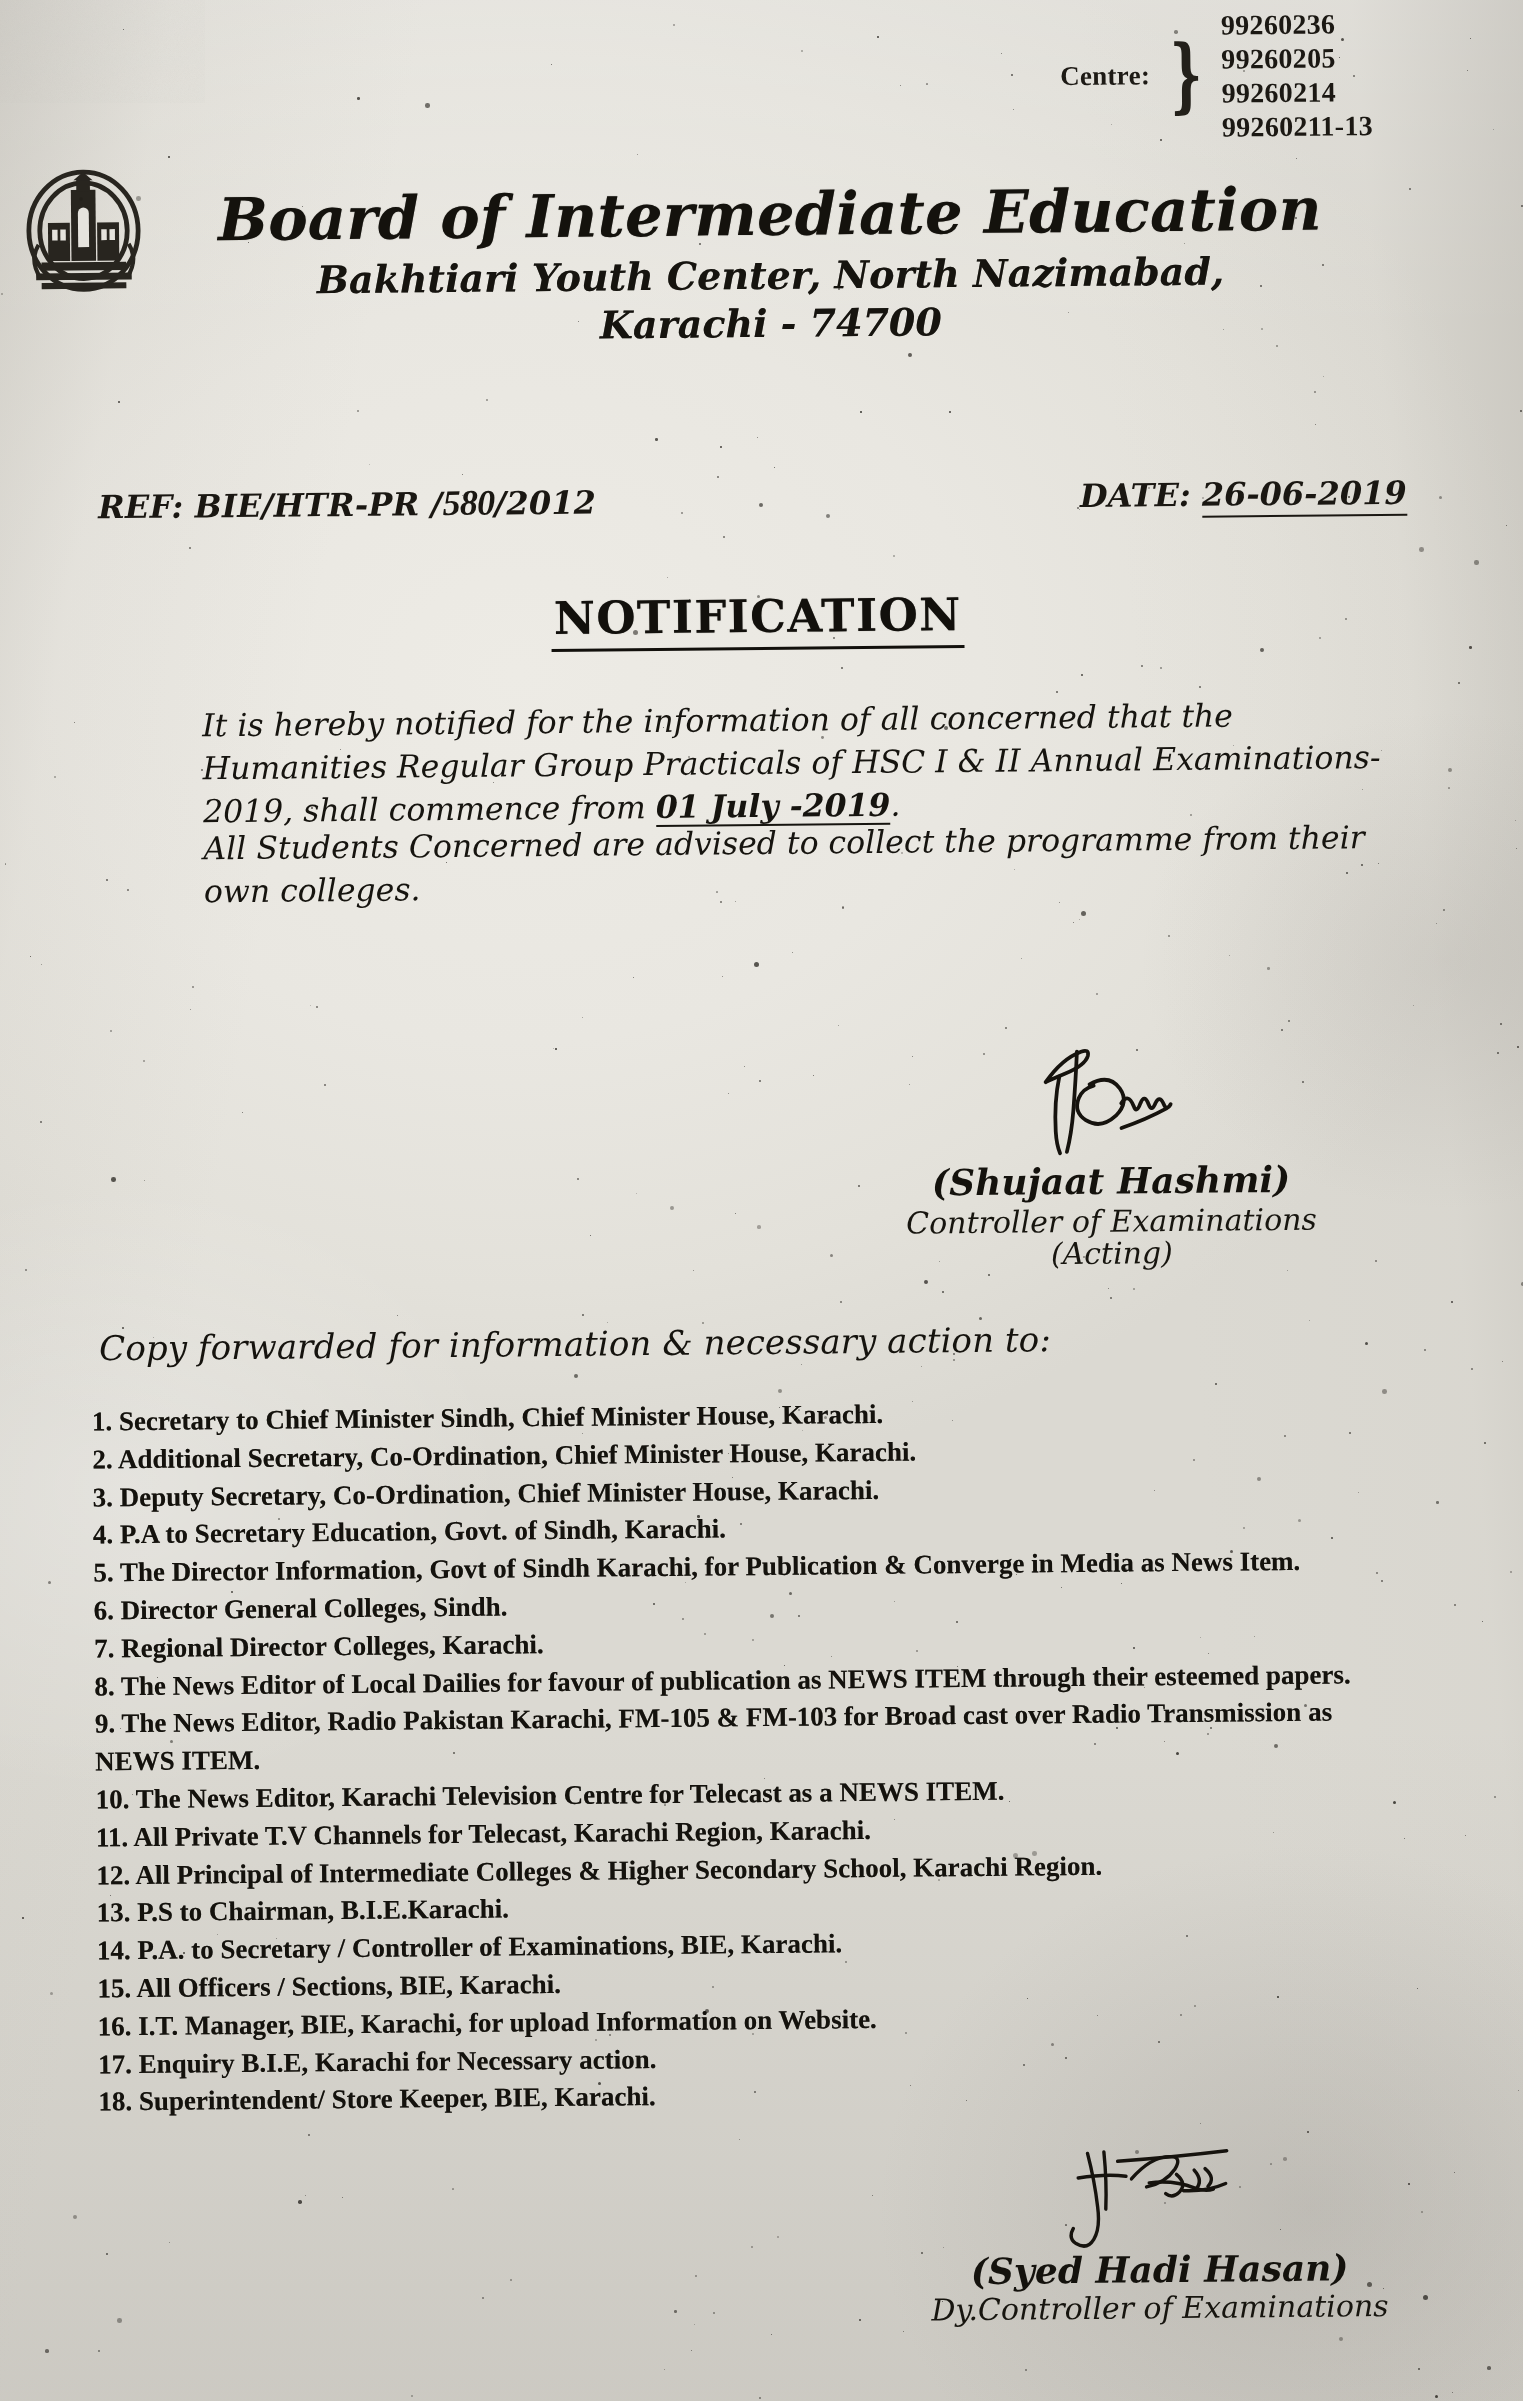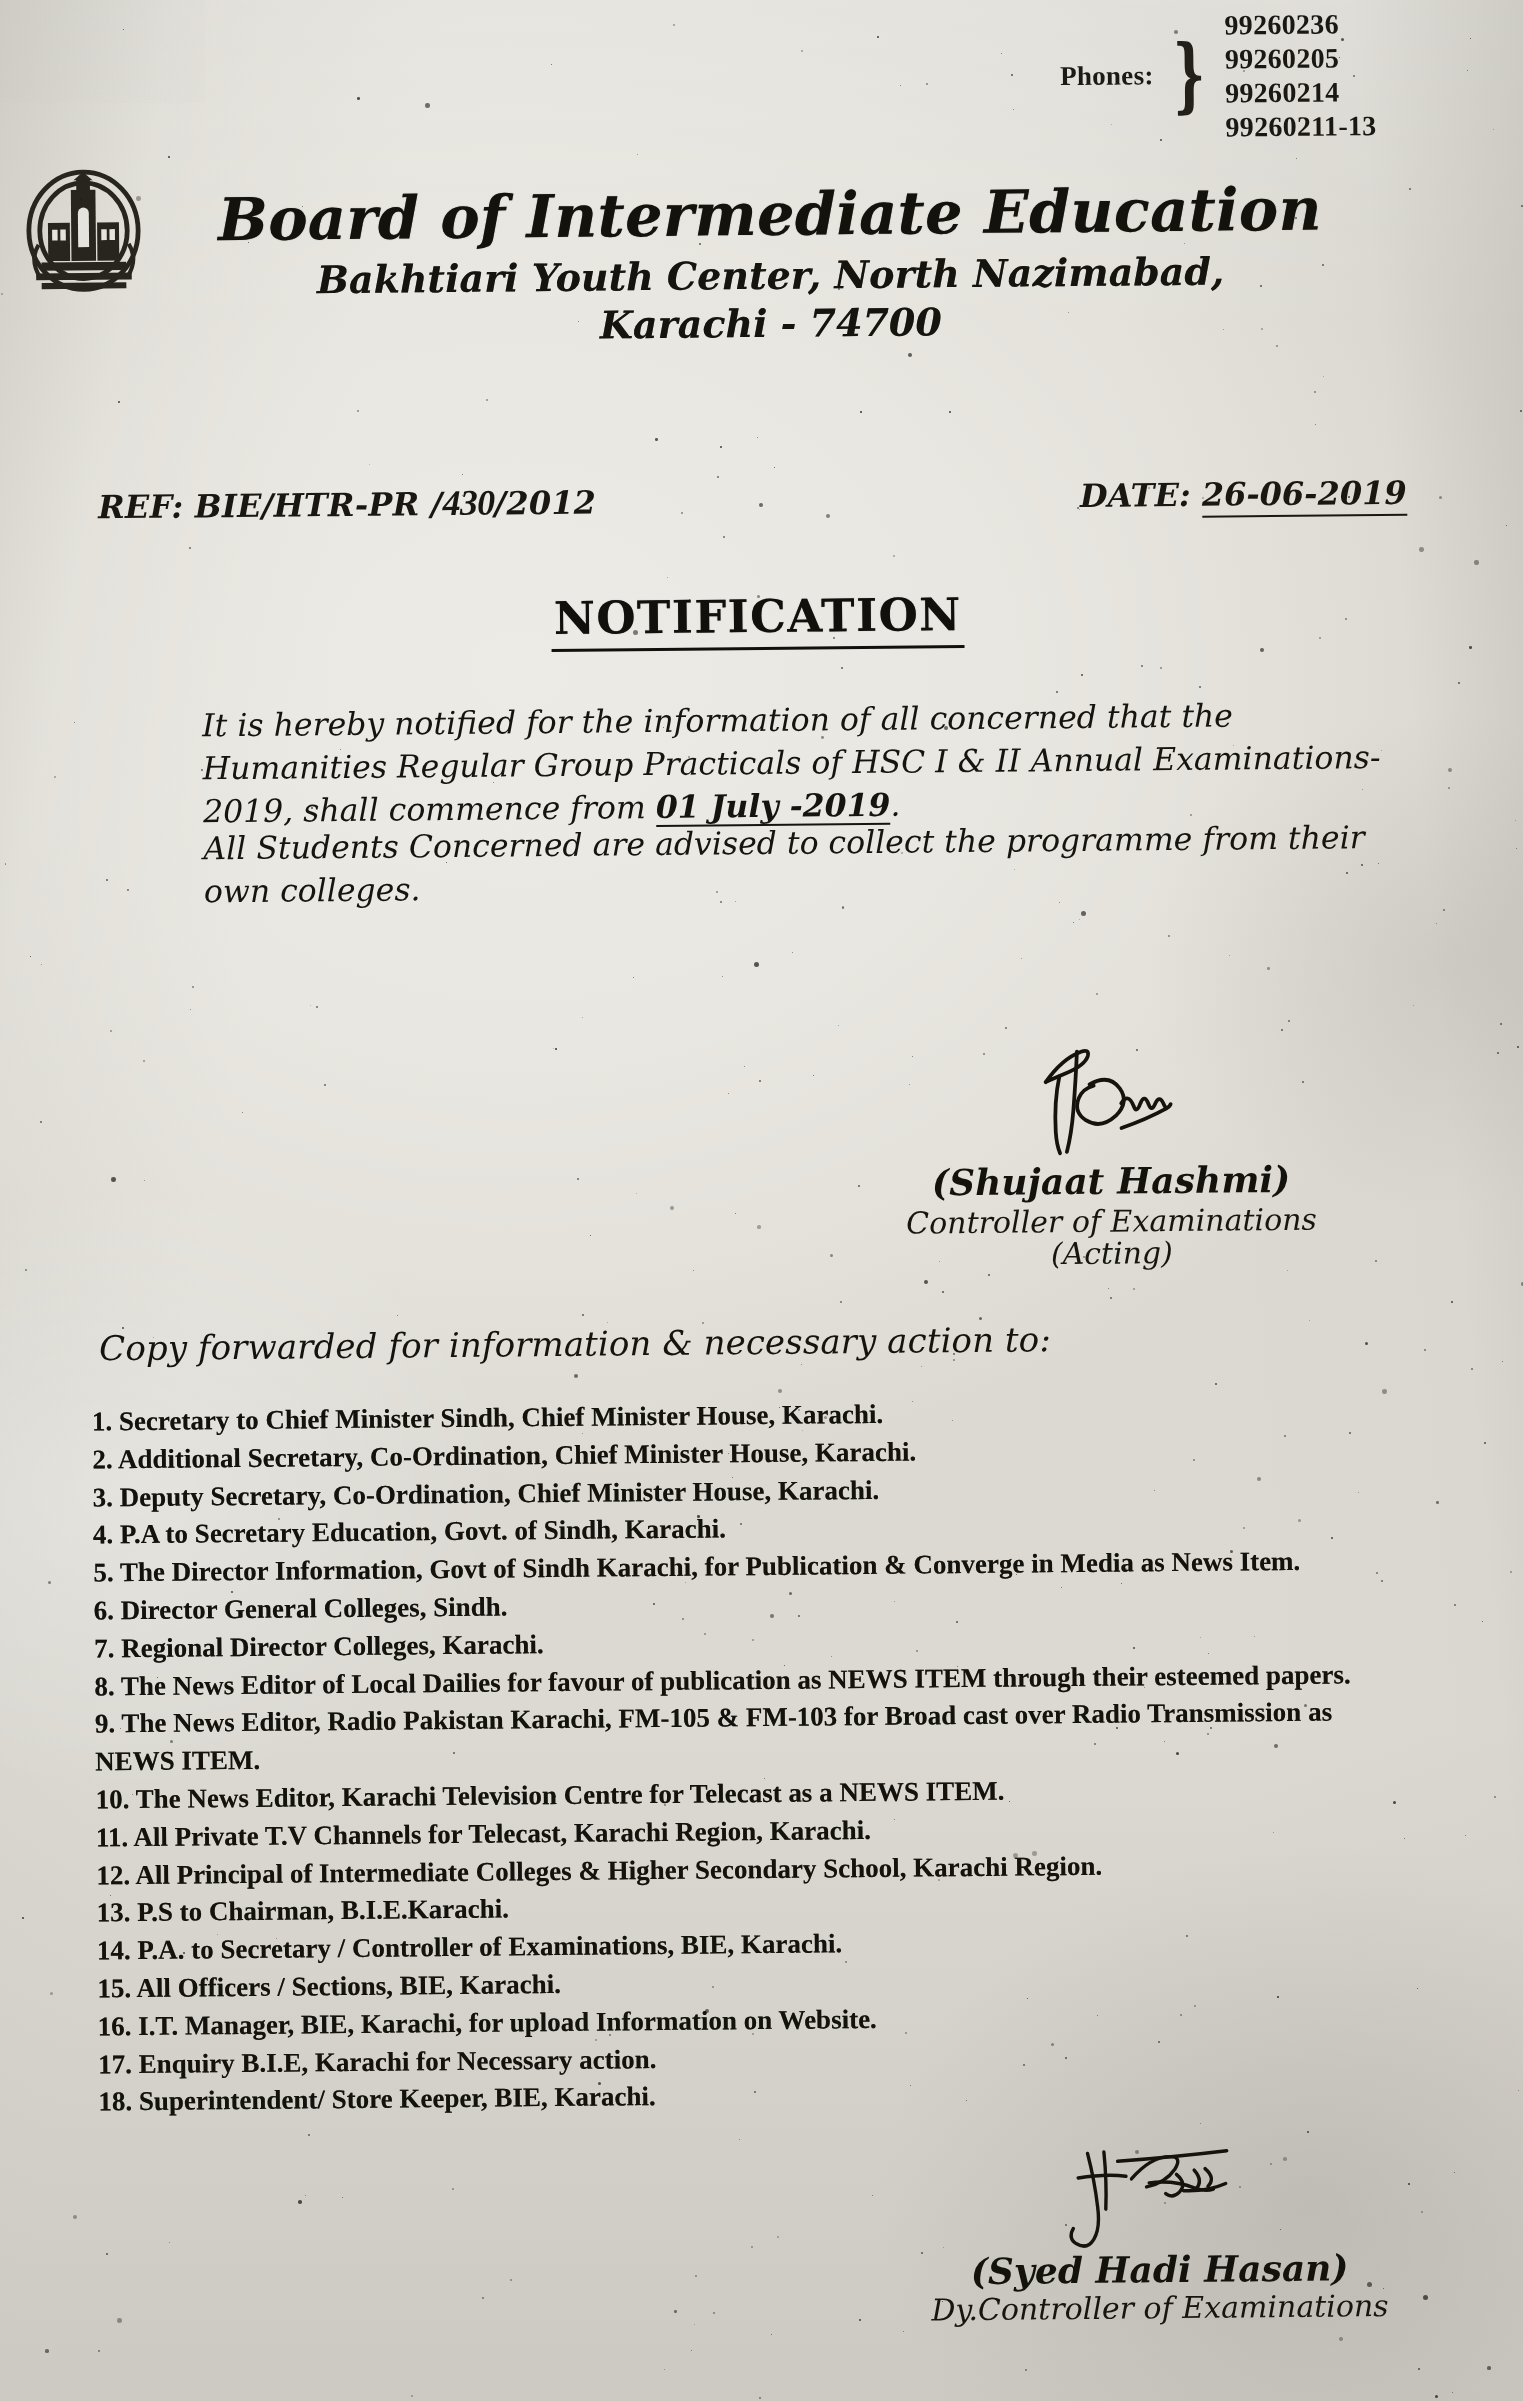--- a/index.html
+++ b/index.html
@@ -598,21 +598,21 @@
       <i style="left:230px;top:1905px;width:0.9px;height:0.9px;opacity:0.82"></i>
       <i style="left:1001px;top:53px;width:1.3px;height:1.3px;opacity:0.64"></i>
       <i style="left:1465px;top:1835px;width:1.2px;height:1.2px;opacity:0.63"></i>
       <i style="left:831px;top:1656px;width:0.9px;height:0.9px;opacity:0.69"></i>
       <i style="left:740px;top:1523px;width:2.1px;height:2.1px;opacity:0.66"></i>
     </div>
 
   <div id="content">
 
     <div class="phones">
-      <div class="phones-lbl">Phones:</div>
+      <div class="phones-lbl">Centre:</div>
       <div class="brace">}</div>
       <div class="phone-nums">
         <span>99260236</span>
         <span>99260205</span>
         <span>99260214</span>
         <span>99260211-13</span>
       </div>
     </div>
 
     <svg class="emblem" viewBox="0 0 192 208" xmlns="http://www.w3.org/2000/svg">
@@ -645,21 +645,21 @@
       </g>
     </svg>
 
     <div class="lh">
       <div class="lh-title">Board of Intermediate Education</div>
       <div class="lh-sub1">Bakhtiari Youth Center, North Nazimabad,</div>
       <div class="lh-sub2">Karachi - 74700</div>
     </div>
 
     <div class="refline">
-      <div class="ref"><span>REF: BIE/HTR-PR /</span><span class="hand">430</span><span>/2012</span></div>
+      <div class="ref"><span>REF: BIE/HTR-PR /</span><span class="hand">580</span><span>/2012</span></div>
       <div class="date"><span>DATE:</span> <u>26-06-2019</u></div>
     </div>
 
     <div class="notif">
       <span>NOTIFICATION</span>
     </div>
 
     <div class="body1"><span>It is hereby notified for the information of all concerned that the Humanities Regular Group Practicals of HSC I &amp; II Annual Examinations-2019, shall commence from </span><b class="uline">01 July -2019</b><span>.</span></div>
 
     <div class="body2">All Students Concerned are advised to collect the programme from their own colleges.</div>

